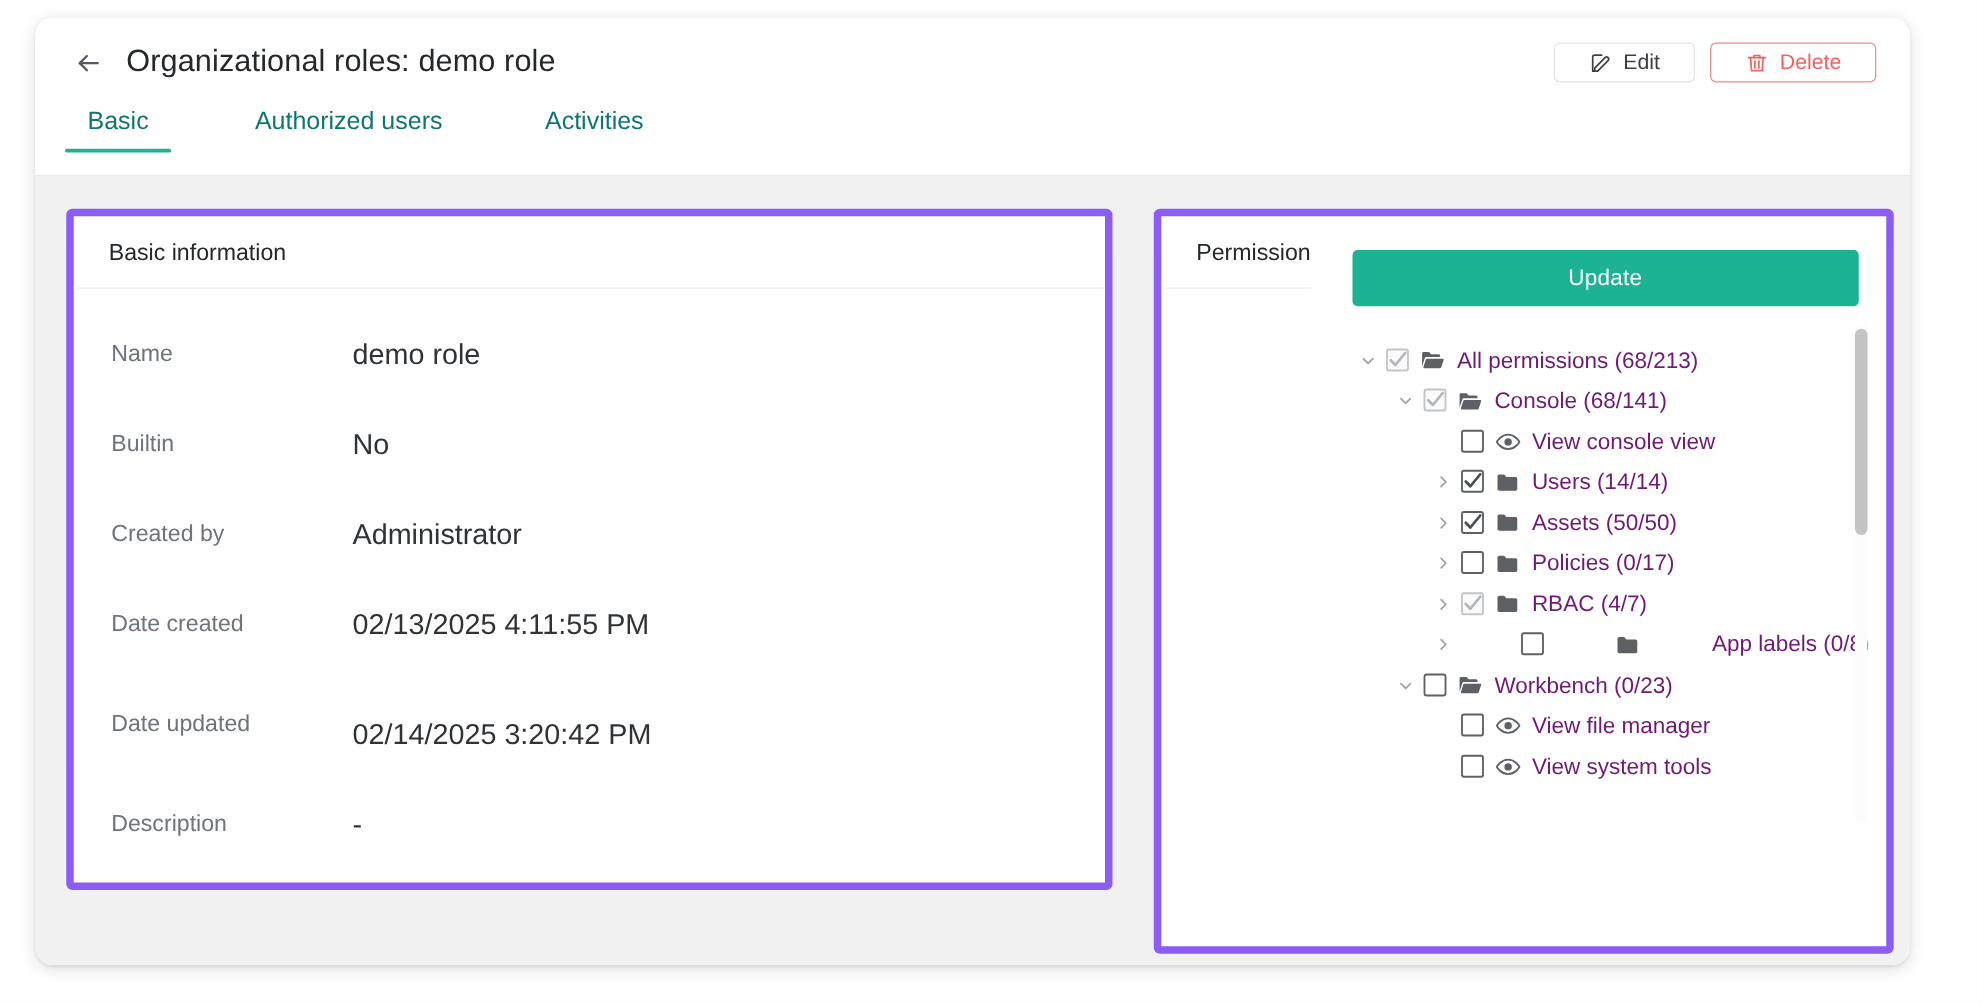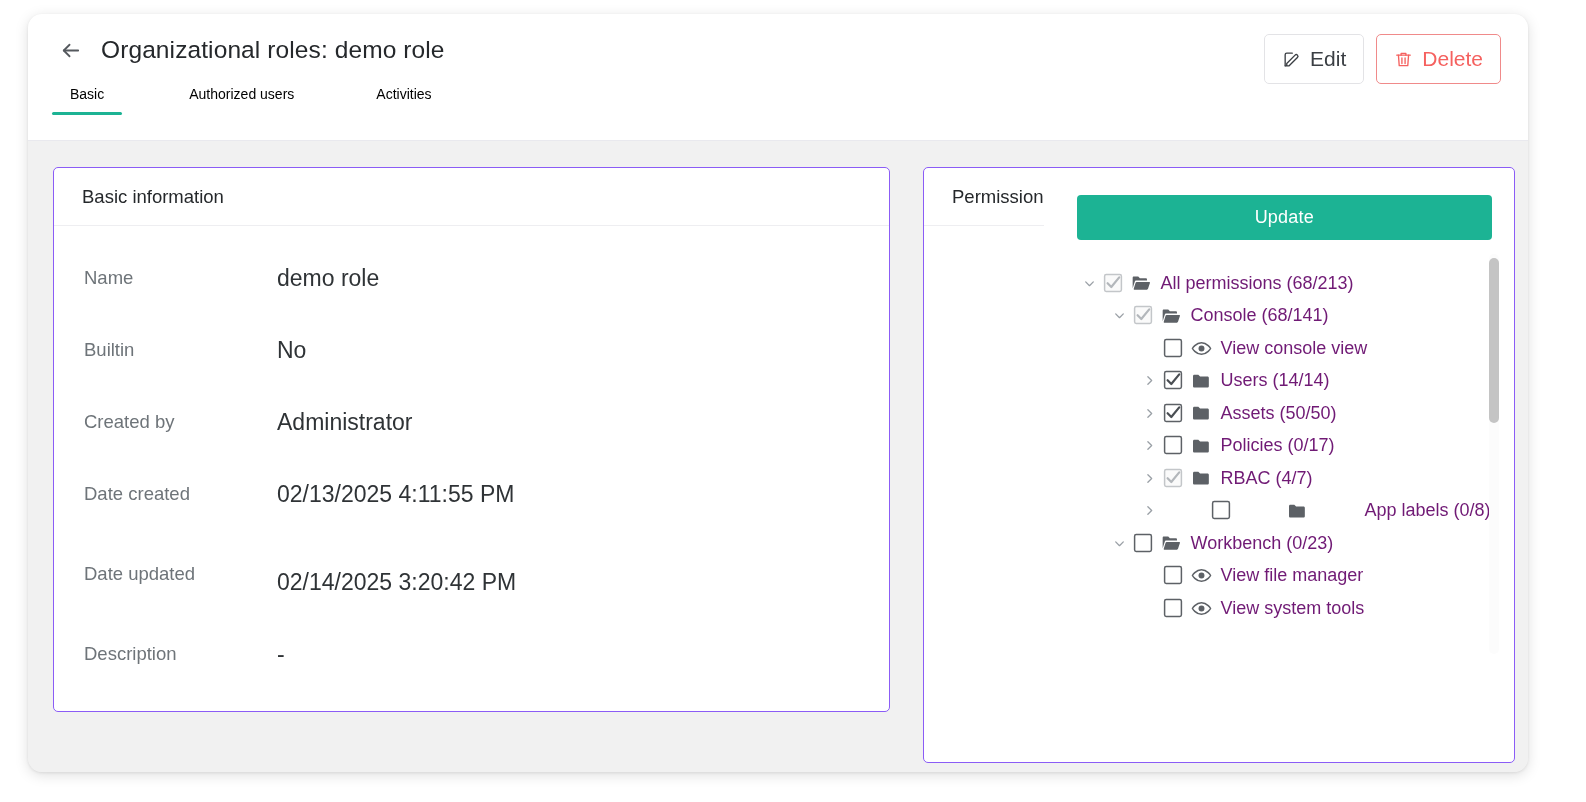--- a/index.html
+++ b/index.html
@@ -61,47 +61,47 @@
     right: 27px;
     top: 20px;
     display: flex;
     gap: 12px;
   }
 
   .hdr-btn {
     display: flex;
     align-items: center;
     gap: 9px;
-    height: 50px;
-    padding: 0 17px;
+    height: 32px;
+    padding: 0 27px;
     background: #ffffff;
     border: 1px solid #e3e3e6;
     border-radius: 5px;
-    font-size: 21px;
+    font-size: 17px;
     color: #3b3f44;
     cursor: pointer;
     white-space: nowrap;
   }
   .hdr-btn.danger {
     border-color: #f08a8a;
     color: #f5615f;
   }
   .hdr-btn svg { display: block; flex: 0 0 auto; }
 
   
   #tabs {
     display: flex;
     padding-left: 42px;
     height: 54px;
     align-items: flex-start;
   }
   .tab {
     position: relative;
-    font-size: 14px;
-    color: #000000;
+    font-size: 20px;
+    color: #0f766e;
     padding: 0 0 13px 0;
     margin-right: 0;
     cursor: pointer;
     white-space: nowrap;
   }
   .tab-gap-1 { margin-right: 85px; }
   .tab-gap-2 { margin-right: 82px; }
   .tab.active::after {
     content: "";
     position: absolute;
@@ -118,21 +118,21 @@
     position: relative;
     height: 631px;
     background: #f1f1f1;
     padding: 26px 25px 0 25px;
     display: flex;
     gap: 33px;
   }
 
   .card {
     background: #ffffff;
-    border: 1px solid #8b5cf6;
+    border: 6px solid #8b5cf6;
     border-radius: 5px;
   }
 
   .card-head {
     height: 58px;
     display: flex;
     align-items: center;
     padding-left: 28px;
     border-bottom: 1px solid #eeeef1;
   }

